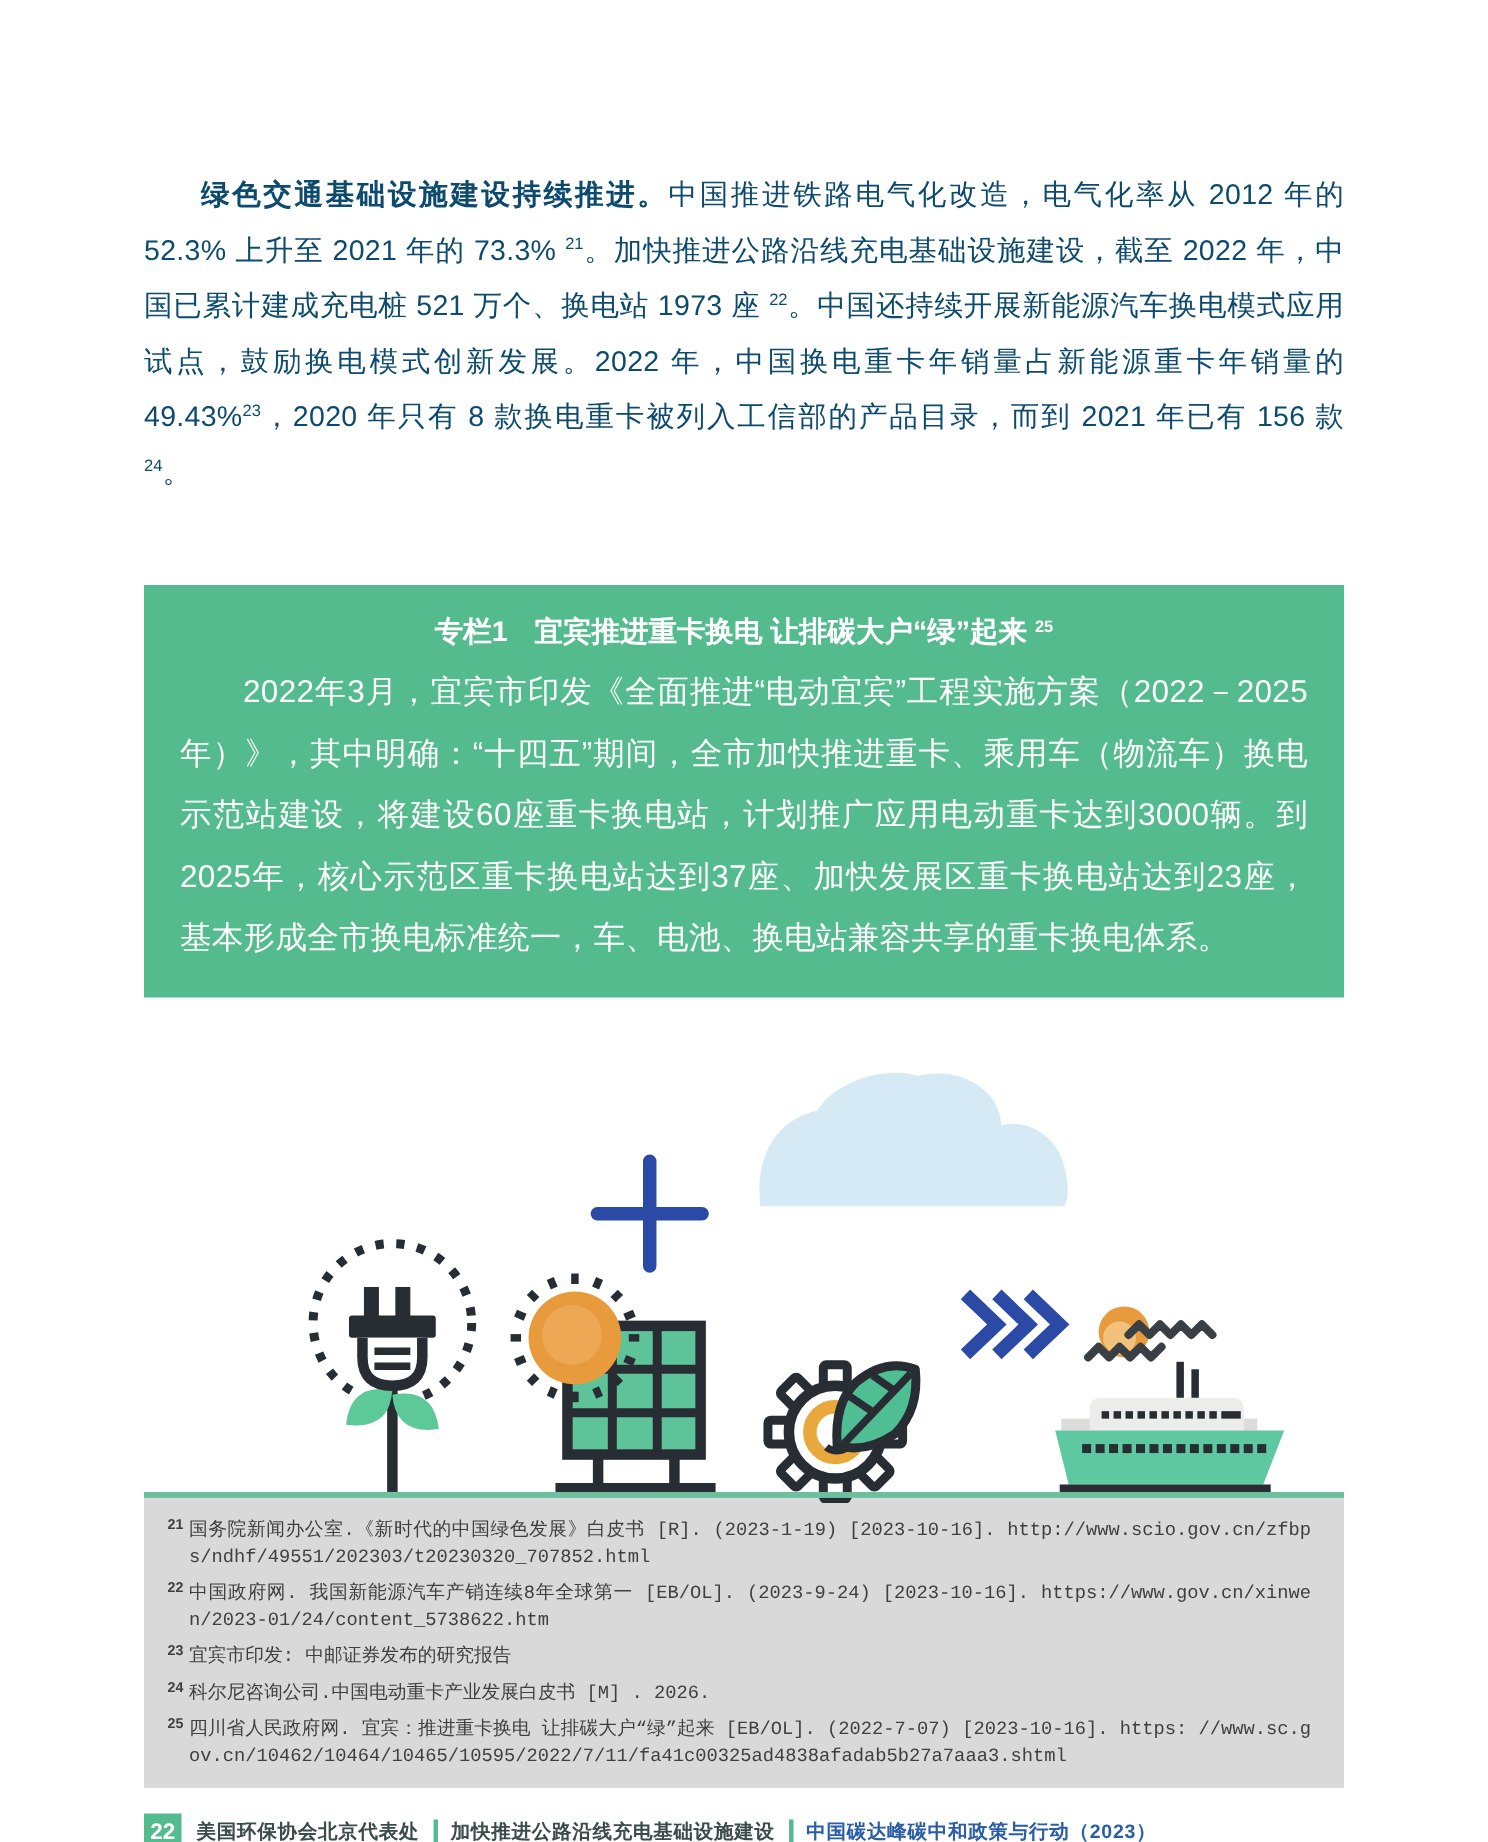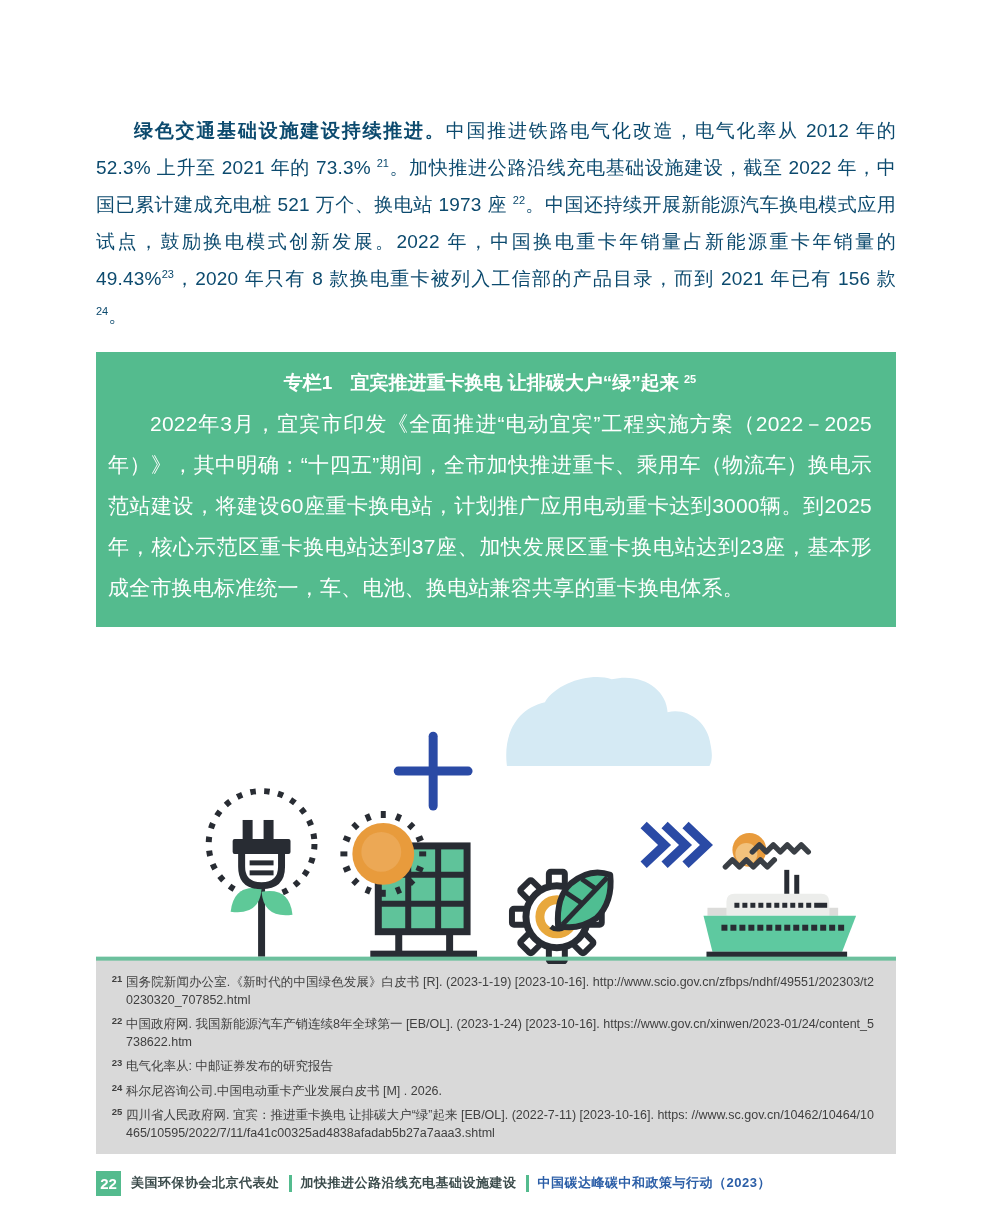--- a/index.html
+++ b/index.html
@@ -12,22 +12,22 @@
   
   .para{
     font-size:19px;line-height:1.95;color:#0c4a6e;
     text-align:justify;text-indent:2em;margin:0;
     letter-spacing:.2px;
   }
   .para .bold{font-weight:bold;}
   .s{font-size:11px;vertical-align:7px;letter-spacing:0;}
   
   .green-box{
-    background:#54bb8e;color:#ffffff;margin-top:18px;
-    padding:16px 24px 18px 12px;box-sizing:border-box;
+    background:#54bb8e;color:#ffffff;margin-top:56px;
+    padding:16px 24px 18px 24px;box-sizing:border-box;
   }
   .green-box .box-title{
     text-align:center;font-weight:bold;font-size:19px;margin:2px 0 8px 0;
   }
   .green-box .box-title .t-label{margin-right:18px;}
   .green-box .box-title .s{font-size:11px;vertical-align:6px;}
   .green-box .box-body{
     font-size:21px;line-height:1.95;text-indent:2em;text-align:justify;margin:0;
     letter-spacing:.2px;
   }
@@ -36,21 +36,21 @@
   .illustration svg{display:block;}
   
   .footnotes{
     background:#d9d9d9;margin-top:-4px;
     padding:13px 22px 12px 12px;box-sizing:border-box;
     color:#3f3f3f;
   }
   .fn{display:flex;font-size:12.5px;line-height:1.45;margin-bottom:6px;}
   .fn:last-child{margin-bottom:0;}
   .fn-num{flex:0 0 18px;font-size:9.5px;font-weight:bold;transform:translateY(-1px);text-align:center;}
-  .fn-text{flex:1;word-break:break-all;text-align:justify;}
+  .fn-text{flex:1;word-break:break-all;text-align:justify;font-family:Liberation Mono, monospace;}
   
   .footer{margin-top:17px;display:flex;align-items:center;}
   .page-badge{
     width:25px;height:25px;background:#54bb8e;color:#ffffff;
     font-size:15px;font-weight:bold;display:flex;align-items:center;justify-content:center;
     margin-right:10px;
   }
   .footer-item{font-size:13px;font-weight:bold;color:#3c4c4c;letter-spacing:.5px;}
   .footer-item.blue{color:#2b5ea7;}
   .footer-sep{width:3px;height:17px;background:#54bb8e;margin:0 9px;}
@@ -207,33 +207,33 @@
     </svg>
   </div>
 
   <div class="footnotes">
     <div class="fn">
       <span class="fn-num">21</span>
       <span class="fn-text">国务院新闻办公室.《新时代的中国绿色发展》白皮书 [R]. (2023-1-19) [2023-10-16]. http://www.scio.gov.cn/zfbps/ndhf/49551/202303/t20230320_707852.html</span>
     </div>
     <div class="fn">
       <span class="fn-num">22</span>
-      <span class="fn-text">中国政府网. 我国新能源汽车产销连续8年全球第一 [EB/OL]. (2023-1-24) [2023-10-16]. https://www.gov.cn/xinwen/2023-01/24/content_5738622.htm</span>
+      <span class="fn-text">中国政府网. 我国新能源汽车产销连续8年全球第一 [EB/OL]. (2023-9-24) [2023-10-16]. https://www.gov.cn/xinwen/2023-01/24/content_5738622.htm</span>
     </div>
     <div class="fn">
       <span class="fn-num">23</span>
-      <span class="fn-text">电气化率从: 中邮证券发布的研究报告</span>
+      <span class="fn-text">宜宾市印发: 中邮证券发布的研究报告</span>
     </div>
     <div class="fn">
       <span class="fn-num">24</span>
       <span class="fn-text">科尔尼咨询公司.中国电动重卡产业发展白皮书 [M] . 2026.</span>
     </div>
     <div class="fn">
       <span class="fn-num">25</span>
-      <span class="fn-text">四川省人民政府网. 宜宾：推进重卡换电 让排碳大户“绿”起来 [EB/OL]. (2022-7-11) [2023-10-16]. https: //www.sc.gov.cn/10462/10464/10465/10595/2022/7/11/fa41c00325ad4838afadab5b27a7aaa3.shtml</span>
+      <span class="fn-text">四川省人民政府网. 宜宾：推进重卡换电 让排碳大户“绿”起来 [EB/OL]. (2022-7-07) [2023-10-16]. https: //www.sc.gov.cn/10462/10464/10465/10595/2022/7/11/fa41c00325ad4838afadab5b27a7aaa3.shtml</span>
     </div>
   </div>
 
   <div class="footer">
     <div class="page-badge">22</div>
     <span class="footer-item">美国环保协会北京代表处</span>
     <span class="footer-sep"></span>
     <span class="footer-item">加快推进公路沿线充电基础设施建设</span>
     <span class="footer-sep"></span>
     <span class="footer-item blue">中国碳达峰碳中和政策与行动（2023）</span>

